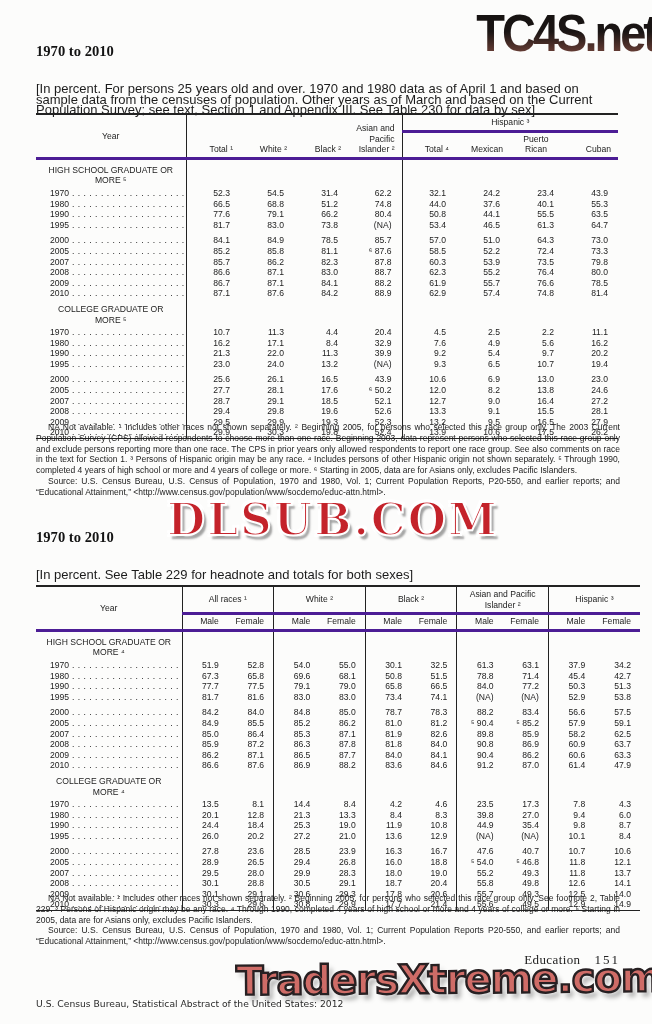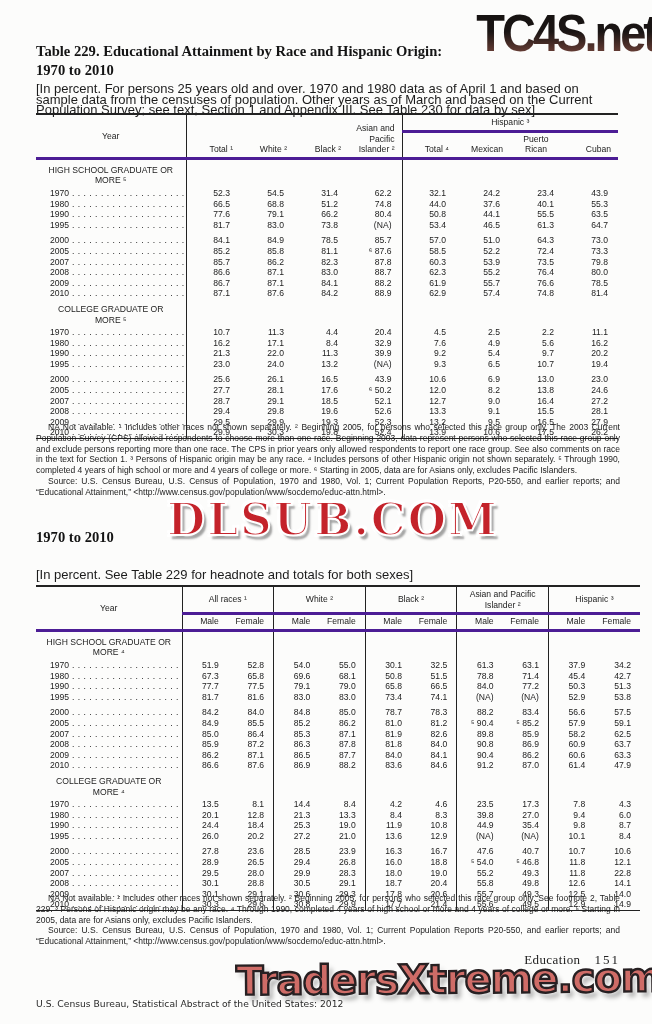--- a/index.html
+++ b/index.html
@@ -89,21 +89,20 @@
     color: #cf6c67;
     -webkit-text-stroke: 2.4px #272022;
     text-shadow: 0 0 2px #fff, 0 0 4px #fff, 0 0 6px #fff, 4px 5px 5px rgba(0,0,0,0.35);
     transform: rotate(-0.5deg);
   }
 </style>
 </head>
 <body>
 
 <div class="abs tbl-title" style="top:42px;">
-  <div>Table 229. Educational Attainment by Race and Hispanic Origin:</div>
   <div>1970 to 2010</div>
 </div>
 <div class="abs headnote" style="top:84px;">[In percent. For persons 25 years old and over. 1970 and 1980 data as of April 1 and based on sample data from the censuses of population. Other years as of March and based on the Current Population Survey; see text, Section 1 and Appendix III. See Table 230 for data by sex]</div>
 
 <table id="t229" class="abs" style="top:113px; left:36px;">
   <colgroup>
     <col style="width:150px">
     <col style="width:54px">
       <col style="width:54px">
       <col style="width:54px">
@@ -660,21 +659,21 @@
         <td class="yr vr"><span>2007</span><span class="dots"></span></td>
         <td class="num">29.5</td>
         <td class="num vr">28.0</td>
         <td class="num">29.9</td>
         <td class="num vr">28.3</td>
         <td class="num">18.0</td>
         <td class="num vr">19.0</td>
         <td class="num">55.2</td>
         <td class="num vr">49.3</td>
         <td class="num">11.8</td>
-        <td class="num">22.8</td>
+        <td class="num">13.7</td>
       </tr>
       <tr>
         <td class="yr vr"><span>2008</span><span class="dots"></span></td>
         <td class="num">30.1</td>
         <td class="num vr">28.8</td>
         <td class="num">30.5</td>
         <td class="num vr">29.1</td>
         <td class="num">18.7</td>
         <td class="num vr">20.4</td>
         <td class="num">55.8</td>

